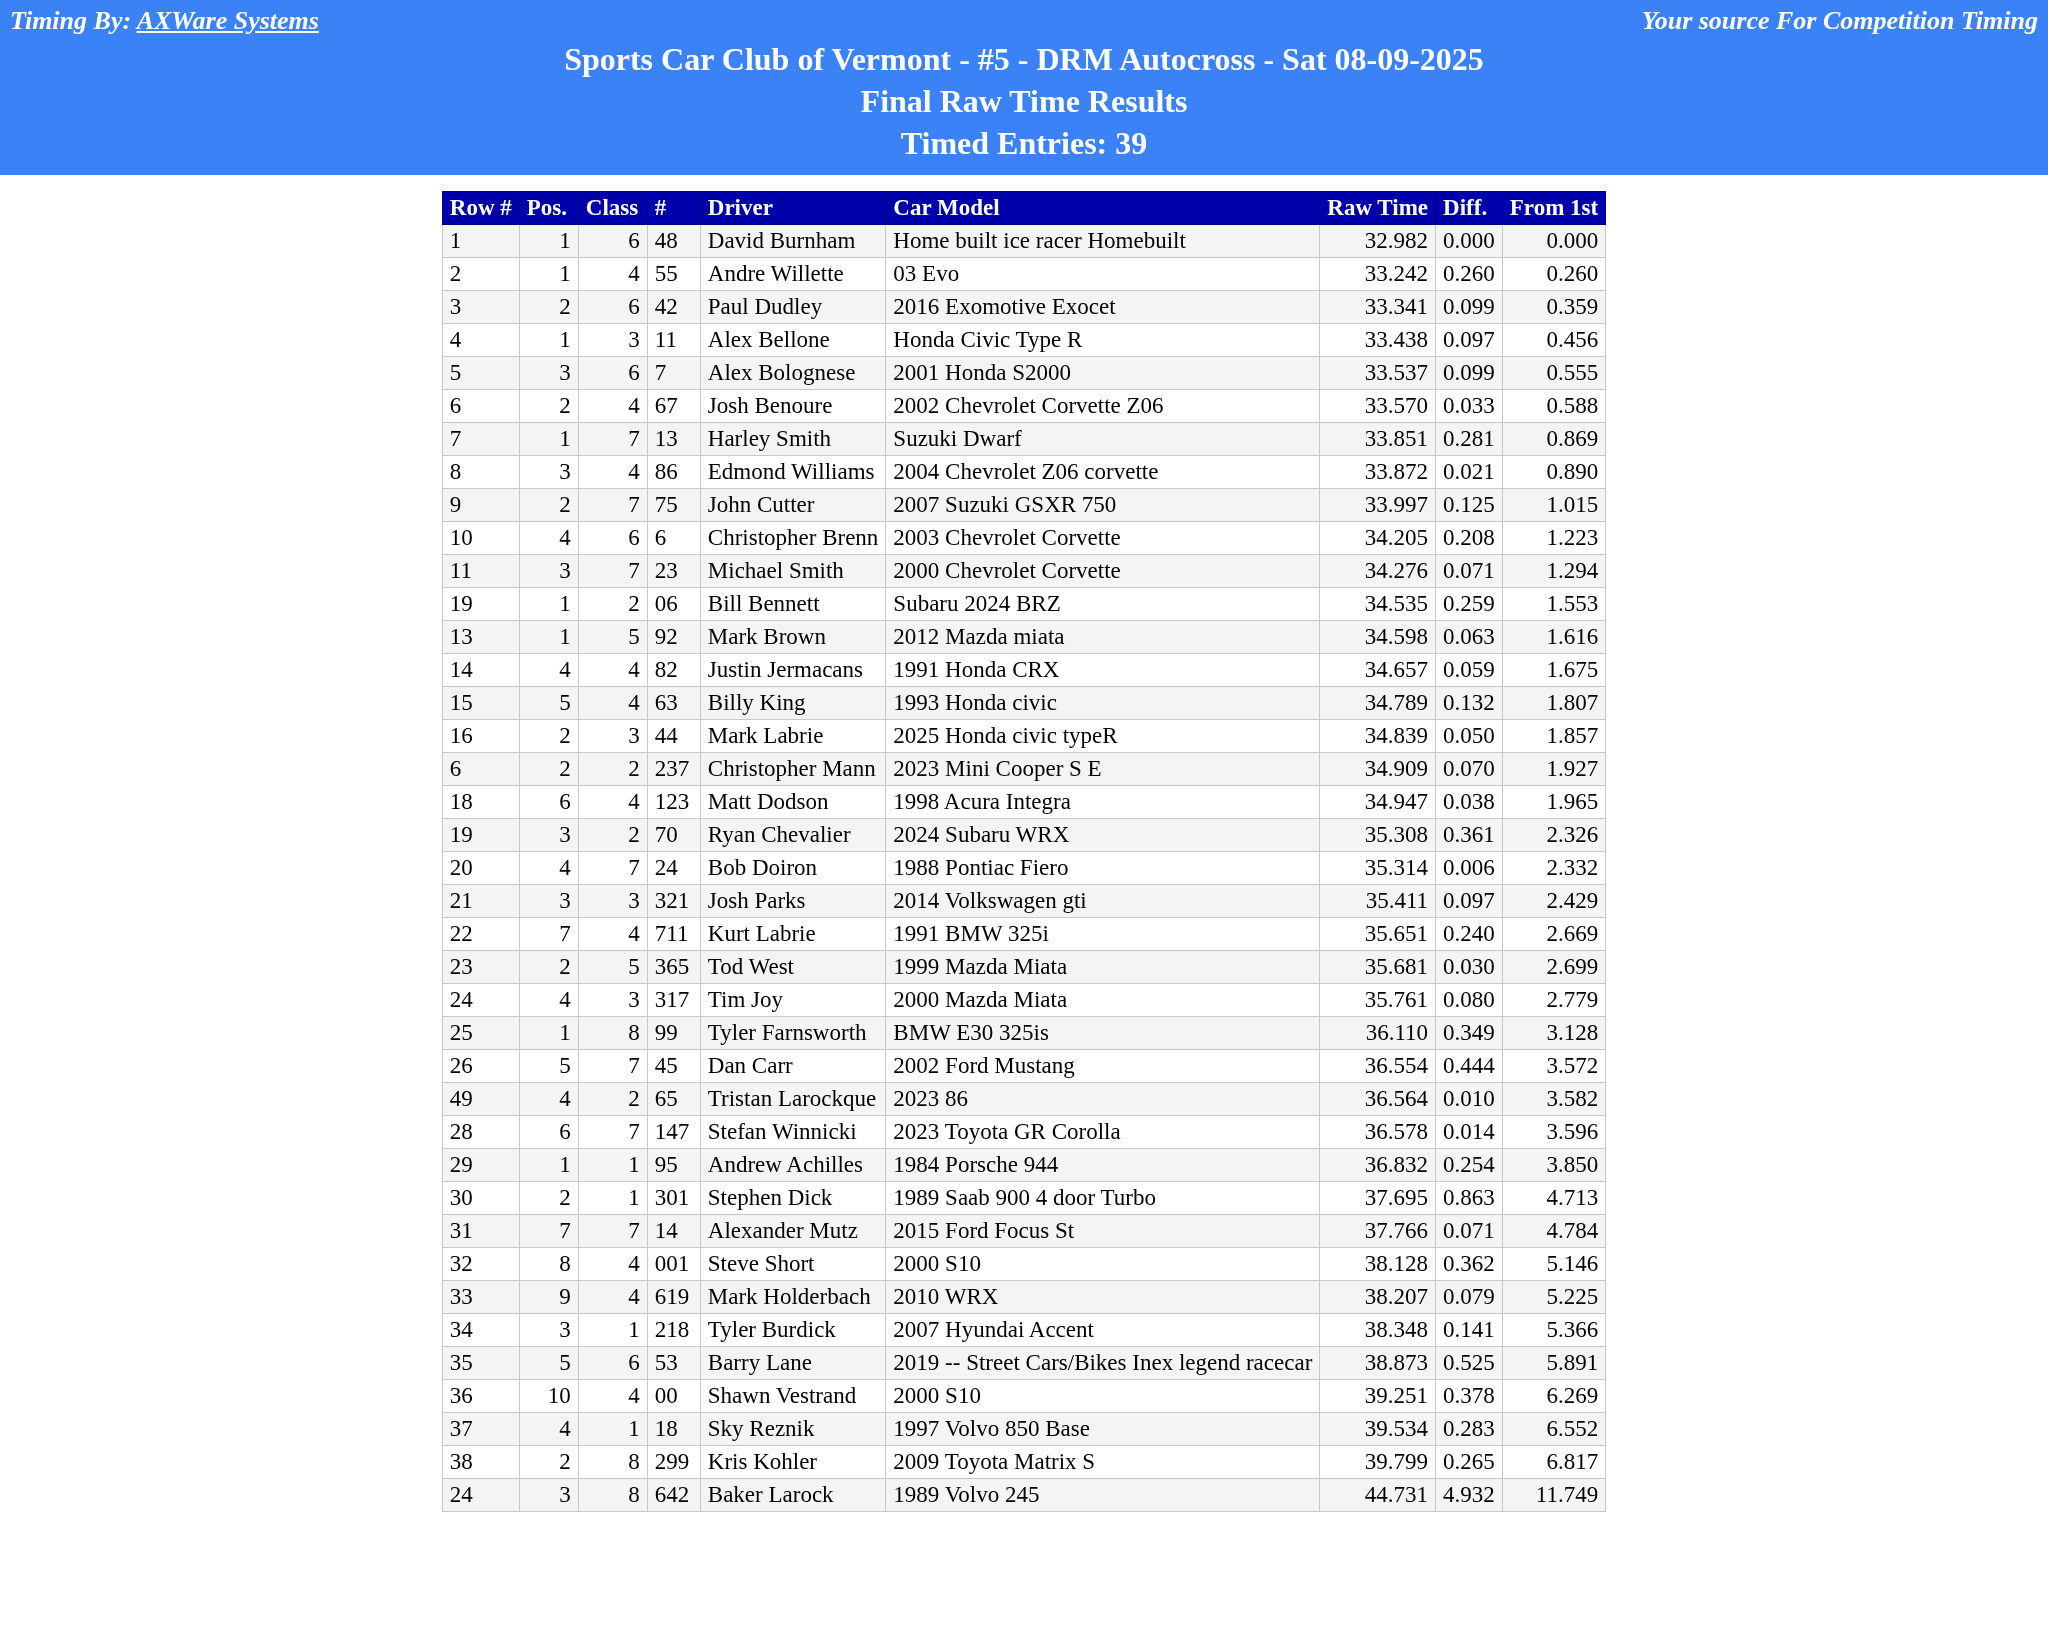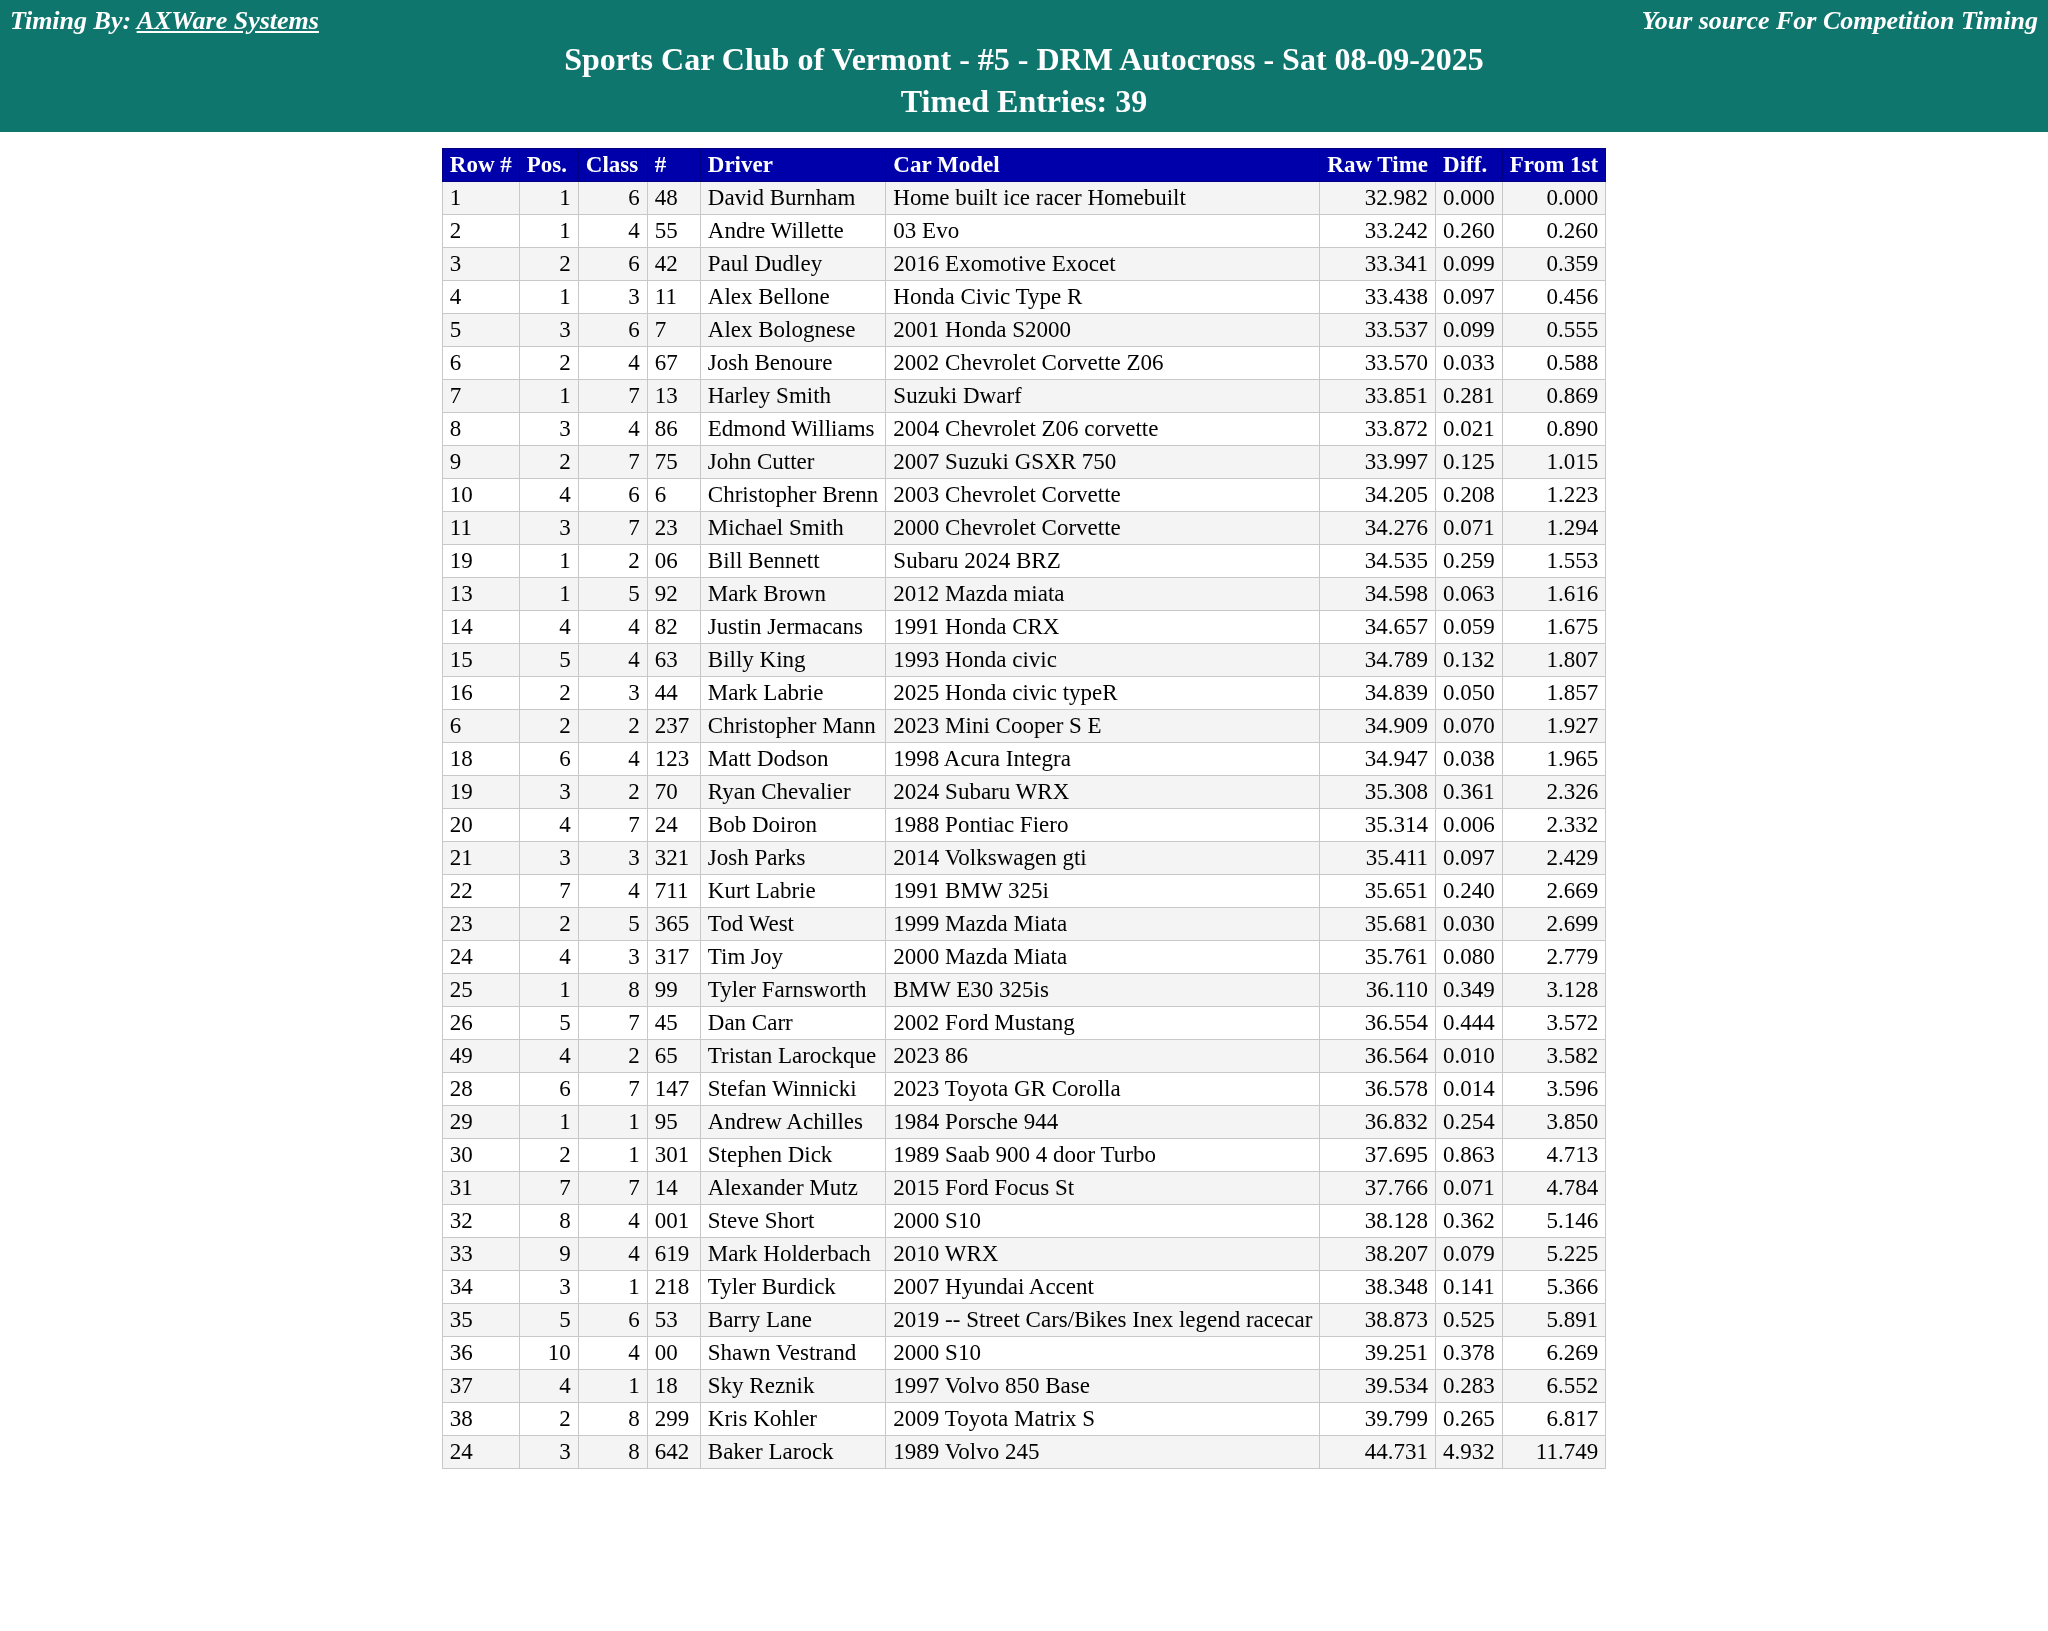--- a/index.html
+++ b/index.html
@@ -6,21 +6,21 @@
     margin: 0;
     padding: 0;
     background: #ffffff;
     font-family: "Liberation Serif", serif;
   }
   body {
     width: 2048px;
     min-height: 1631px;
   }
   .header-bar {
-    background: #0f766e;
+    background: #3b82f6;
     color: #ffffff;
     padding: 0;
     position: relative;
   }
   .header-top {
     display: flex;
     justify-content: space-between;
     align-items: baseline;
     padding: 6px 10px 0 10px;
     font-style: italic;
@@ -85,20 +85,21 @@
 <div class="header-bar">
   <div class="header-top">
     <div class="left">
       <span>Timing By:</span>
       <u>AXWare Systems</u>
     </div>
     <div class="right">Your source For Competition Timing</div>
   </div>
   <div class="header-center">
     <div>Sports Car Club of Vermont - #5 - DRM Autocross - Sat 08-09-2025</div>
+    <div>Final Raw Time Results</div>
     <div>Timed Entries: 39</div>
   </div>
 </div>
 
 <div class="table-wrap">
   <table class="results">
     <thead>
       <tr>
         <th class="col-row">Row #</th>
         <th class="col-pos">Pos.</th>

